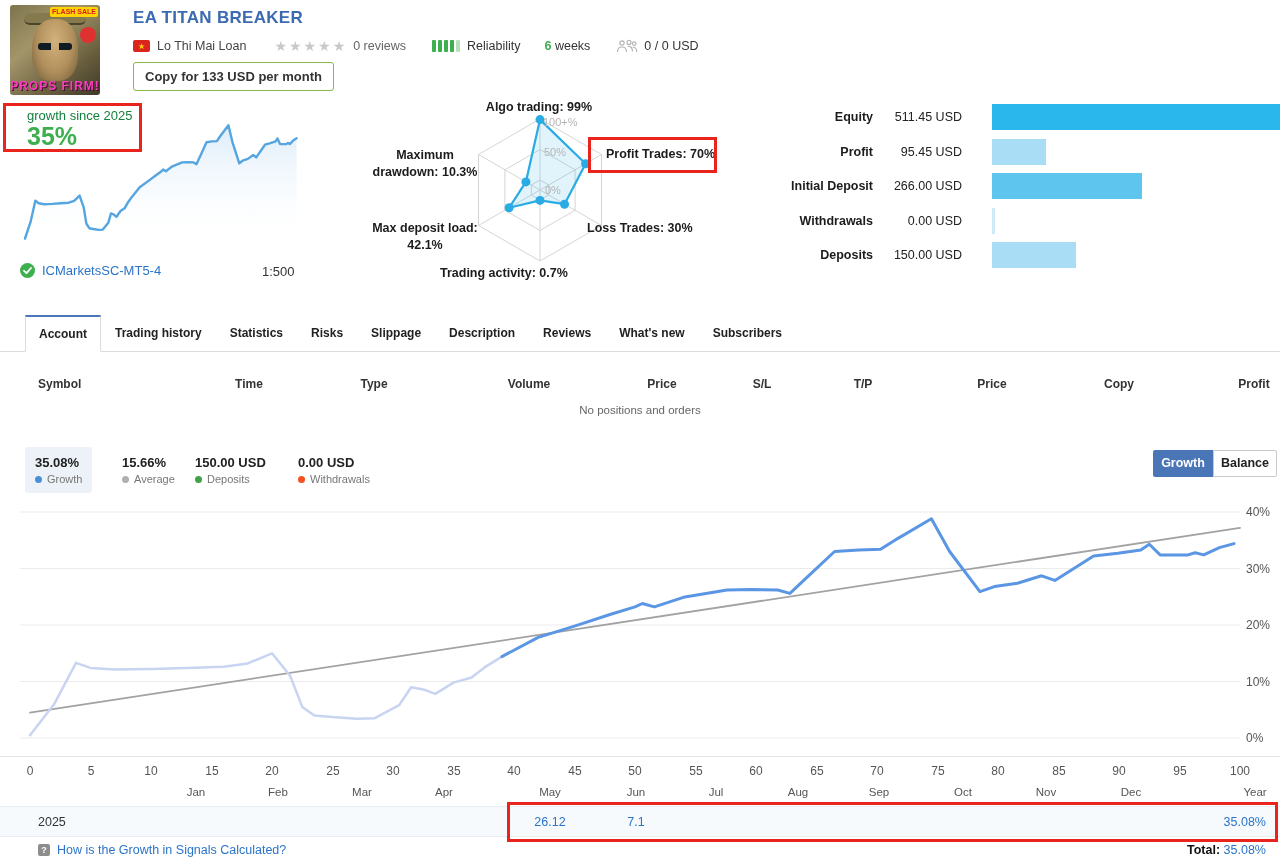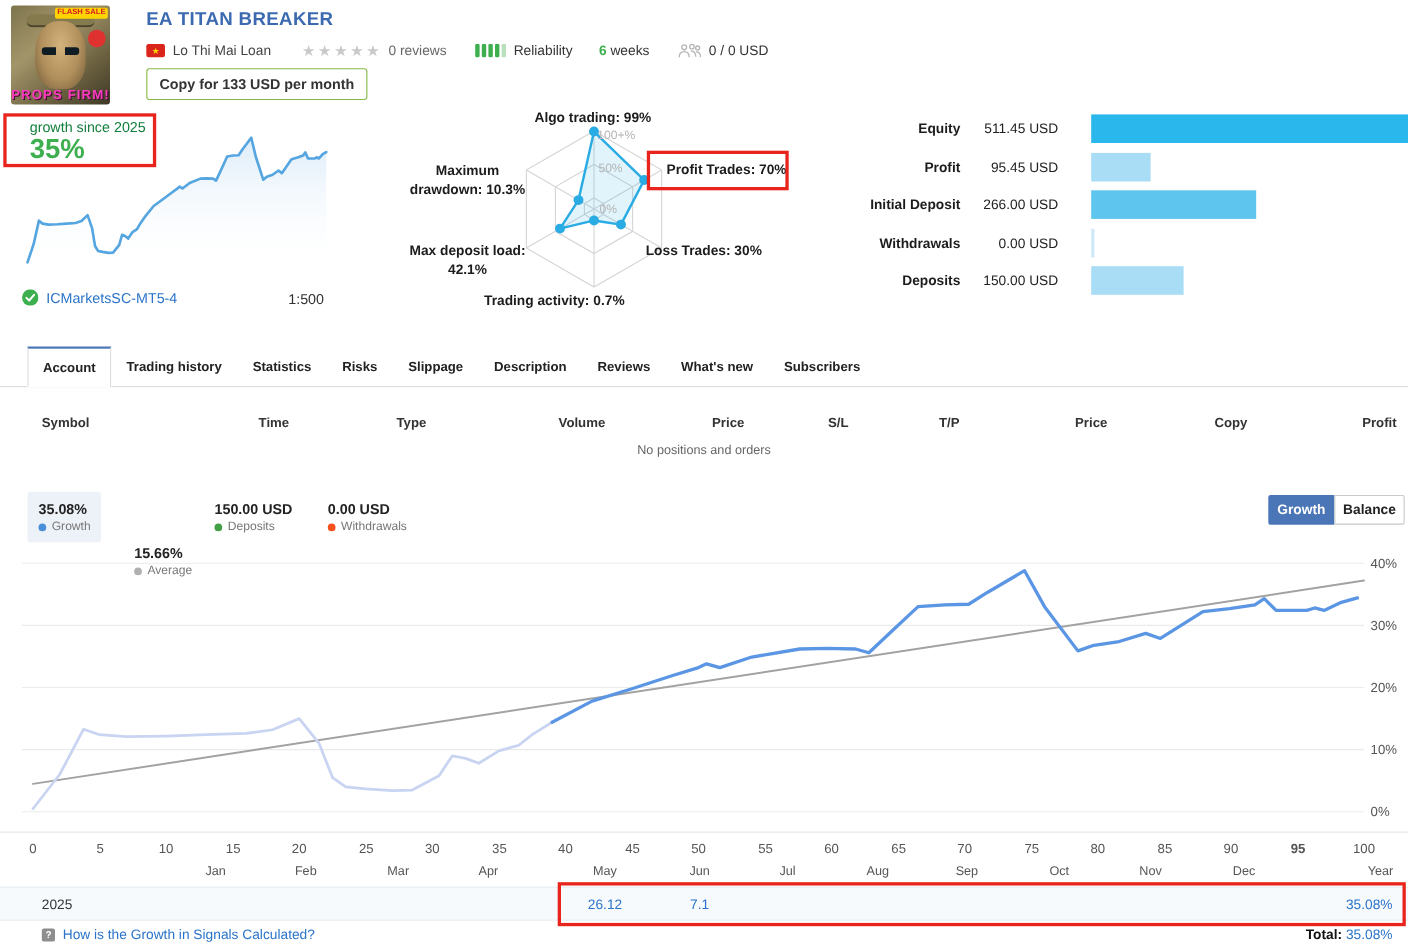--- a/index.html
+++ b/index.html
@@ -262,21 +262,21 @@
       <span class="th" style="left: 1119px;">Copy</span>
       <span class="th" style="left: 1254px;">Profit</span>
     </div>
   <div id="empty-msg">No positions and orders</div>
 
   <div id="summary">
       <div class="sum-item hl" style="left: 25px;">
         <div class="sum-val">35.08%</div>
         <div class="sum-lab"><i style="background: rgb(74, 144, 217);"></i>Growth</div>
       </div>
-      <div class="sum-item" style="left: 112px; margin-top: 40px;">
+      <div class="sum-item" style="left: 112px;">
         <div class="sum-val">15.66%</div>
         <div class="sum-lab"><i style="background: rgb(176, 176, 176);"></i>Average</div>
       </div>
       <div class="sum-item" style="left: 185px;">
         <div class="sum-val">150.00 USD</div>
         <div class="sum-lab"><i style="background: rgb(67, 160, 71);"></i>Deposits</div>
       </div>
       <div class="sum-item" style="left: 288px;">
         <div class="sum-val">0.00 USD</div>
         <div class="sum-lab"><i style="background: rgb(244, 81, 30);"></i>Withdrawals</div>
@@ -315,21 +315,21 @@
       <span class="xtick" style="left: 575px;">45</span>
       <span class="xtick" style="left: 635px;">50</span>
       <span class="xtick" style="left: 696px;">55</span>
       <span class="xtick" style="left: 756px;">60</span>
       <span class="xtick" style="left: 817px;">65</span>
       <span class="xtick" style="left: 877px;">70</span>
       <span class="xtick" style="left: 938px;">75</span>
       <span class="xtick" style="left: 998px;">80</span>
       <span class="xtick" style="left: 1059px;">85</span>
       <span class="xtick" style="left: 1119px;">90</span>
-      <span class="xtick" style="left: 1180px; font-weight: bold;">95</span>
+      <span class="xtick" style="left: 1180px;">95</span>
       <span class="xtick" style="left: 1240px;">100</span>
     </div>
   <div id="x-months">
       <span class="xmonth" style="left: 196px;">Jan</span>
       <span class="xmonth" style="left: 278px;">Feb</span>
       <span class="xmonth" style="left: 362px;">Mar</span>
       <span class="xmonth" style="left: 444px;">Apr</span>
       <span class="xmonth" style="left: 550px;">May</span>
       <span class="xmonth" style="left: 636px;">Jun</span>
       <span class="xmonth" style="left: 716px;">Jul</span>

